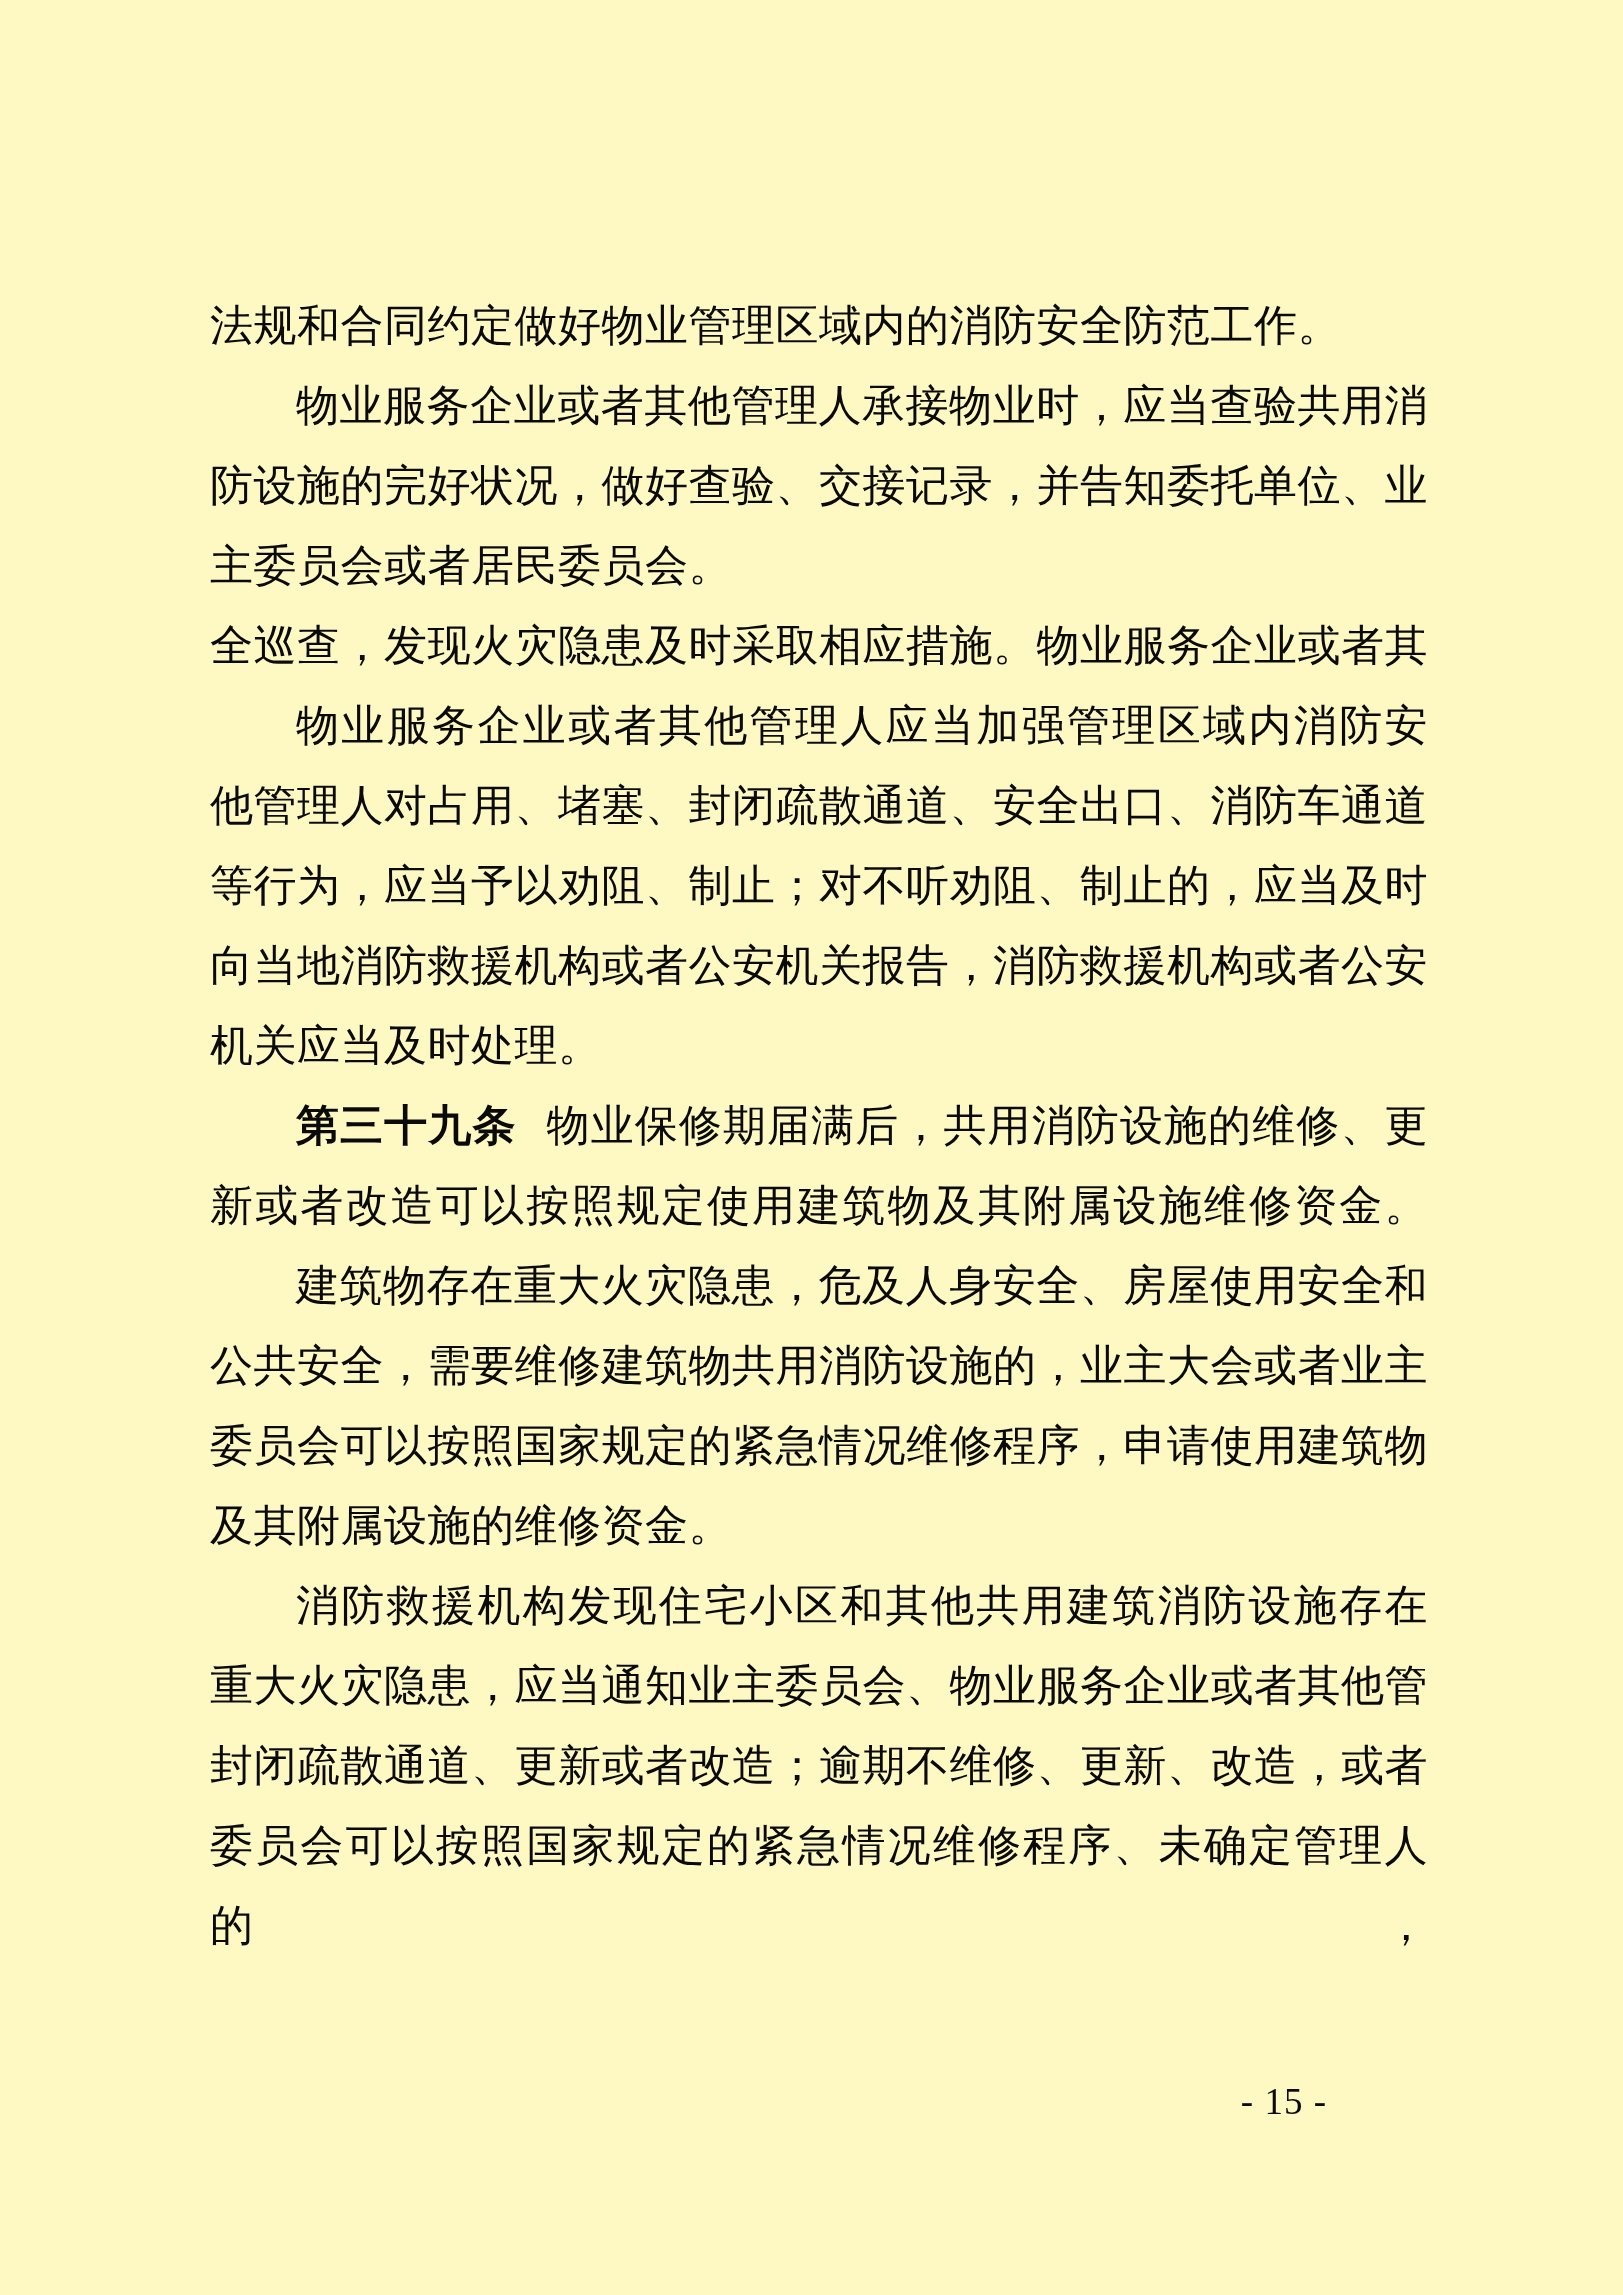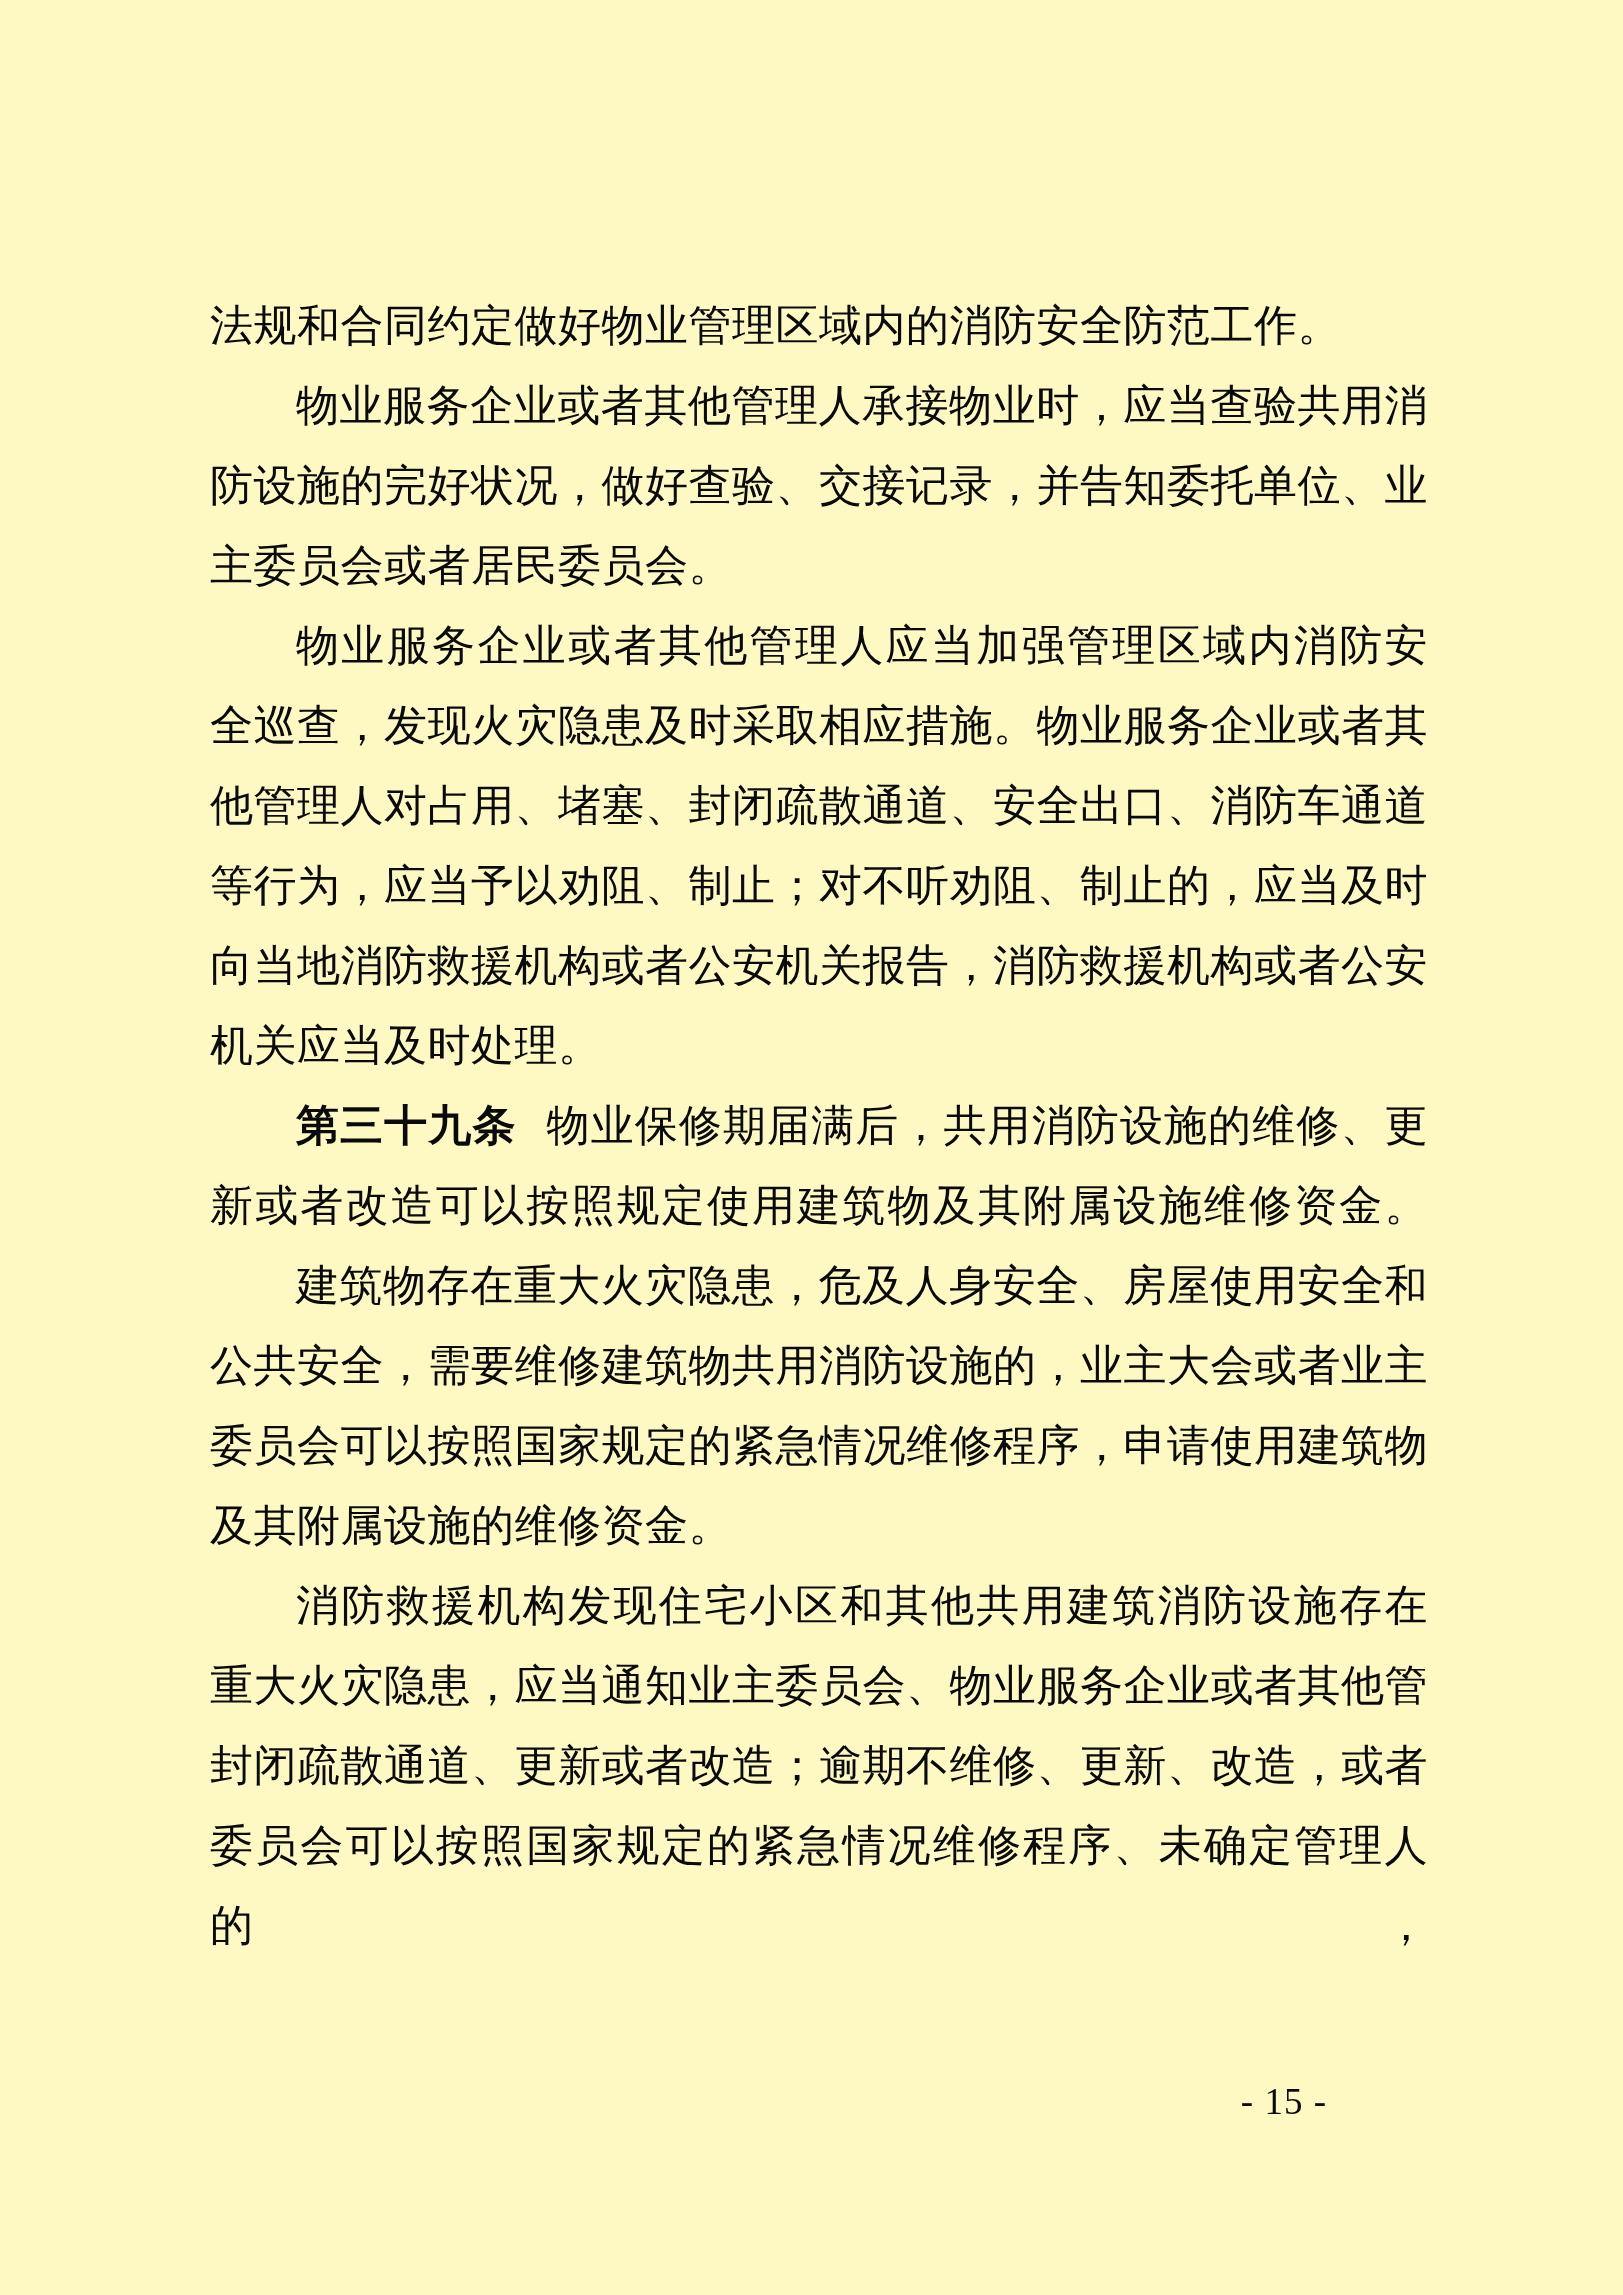--- a/index.html
+++ b/index.html
@@ -58,22 +58,22 @@
 </head>
 <body>
 
 <div class="sheet">
 
   <div class="text-block">
     <div class="ln"><span>法规和合同约定做好物业管理区域内的消防安全防范工作。</span></div>
     <div class="ln j ind"><span>物业服务企业或者其他管理人承接物业时，应当查验共用消</span></div>
     <div class="ln j"><span>防设施的完好状况，做好查验、交接记录，并告知委托单位、业</span></div>
     <div class="ln"><span>主委员会或者居民委员会。</span></div>
+    <div class="ln j"><span>全巡查，发现火灾隐患及时采取相应措施。物业服务企业或者其</span></div>
     <div class="ln j ind"><span>物业服务企业或者其他管理人应当加强管理区域内消防安</span></div>
-    <div class="ln j"><span>全巡查，发现火灾隐患及时采取相应措施。物业服务企业或者其</span></div>
     <div class="ln j"><span>他管理人对占用、堵塞、封闭疏散通道、安全出口、消防车通道</span></div>
     <div class="ln j"><span>等行为，应当予以劝阻、制止；对不听劝阻、制止的，应当及时</span></div>
     <div class="ln j"><span>向当地消防救援机构或者公安机关报告，消防救援机构或者公安</span></div>
     <div class="ln"><span>机关应当及时处理。</span></div>
 
     <div class="ln j ind"><b class="lead">第三十九条</b><span>物业保修期届满后，共用消防设施的维修、更</span></div>
 
     <div class="ln j"><span>新或者改造可以按照规定使用建筑物及其附属设施维修资金。</span></div>
     <div class="ln j ind"><span>建筑物存在重大火灾隐患，危及人身安全、房屋使用安全和</span></div>
     <div class="ln j"><span>公共安全，需要维修建筑物共用消防设施的，业主大会或者业主</span></div>

